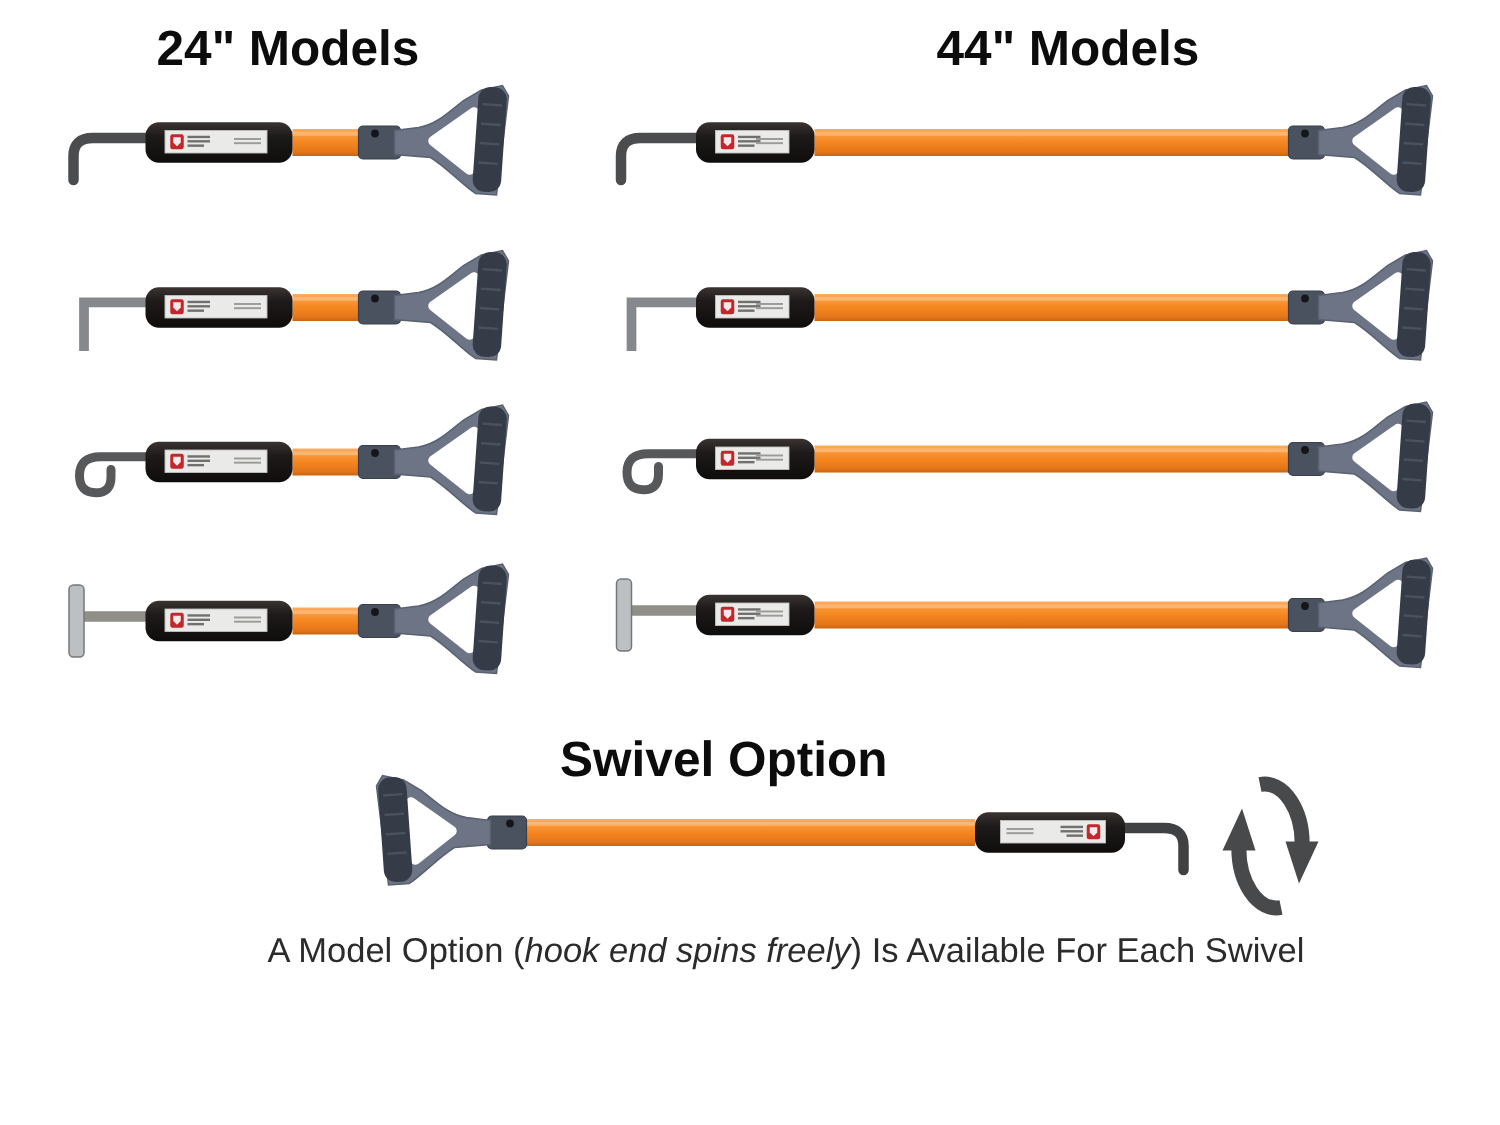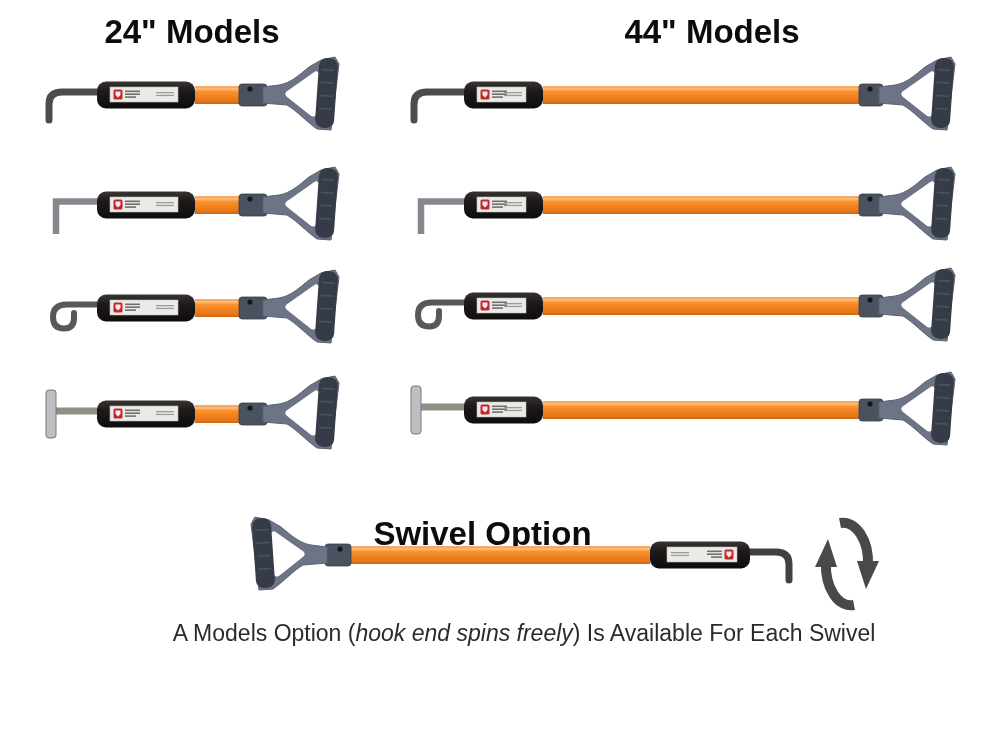--- a/index.html
+++ b/index.html
@@ -32,21 +32,21 @@
      <stop offset="0.35" stop-color="#1D1A19"></stop>
      <stop offset="1" stop-color="#0F0D0C"></stop>
    </linearGradient>
       </defs>
   </svg>
 
   <div class="heading" style="left:35px;top:14px;width:314px;">24" Models</div>
 
   <div class="heading" style="left:412px;top:14px;width:600px;">44" Models</div>
 
-  <div class="heading" style="left:0px;top:516px;width:965px;">Swivel Option</div>
+  <div class="heading" style="left:0px;top:488px;width:965px;">Swivel Option</div>
 
   <div id="tools-layer">
       <svg class="tool" style="left:35px;top:45px" width="310" height="100" viewBox="0 0 310 100">
         <g>
           <path d="M 70,47 L 27,47 Q 14,47 14,59 L 14,75" fill="none" stroke="#4A4C4E" stroke-width="7" stroke-linecap="round"></path>
           <rect x="160" y="41" width="44" height="18" fill="url(#shaftGrad)"></rect>
           <rect x="160" y="43" width="44" height="2.5" fill="#FFCF9B" opacity="0.5"></rect>
           <rect x="62" y="36.5" width="98" height="27" rx="9" fill="url(#gripGrad)"></rect>
           <g>
             <rect x="75" y="42" width="68" height="15" fill="#EAEAE8" stroke="#BFBFBC" stroke-width="0.6"></rect>
@@ -325,16 +325,16 @@
       </svg>
       <svg class="tool" style="left:812px;top:512px" width="70" height="104" viewBox="0 0 70 104">
     <path d="M 28,11 A 25,40 0 0 1 56,54" fill="none" stroke="#47494B" stroke-width="10"></path>
     <polygon points="45,49 67,49 54,77" fill="#47494B"></polygon>
     <path d="M 42,93 A 25,40 0 0 1 14,50" fill="none" stroke="#47494B" stroke-width="10"></path>
     <polygon points="25,55 3,55 16,27" fill="#47494B"></polygon>
   </svg>
     </div>
 
   <div class="caption" style="left:24px;top:620px;width:1000px;">
-    <span>A Models Option (</span><i>hook end spins freely</i><span>) Is Available For Each Swivel</span>
+    <span>A Model Option (</span><i>hook end spins freely</i><span>) Is Available For Each Swivel</span>
   </div>
 
 </div>
 
 </body></html>

